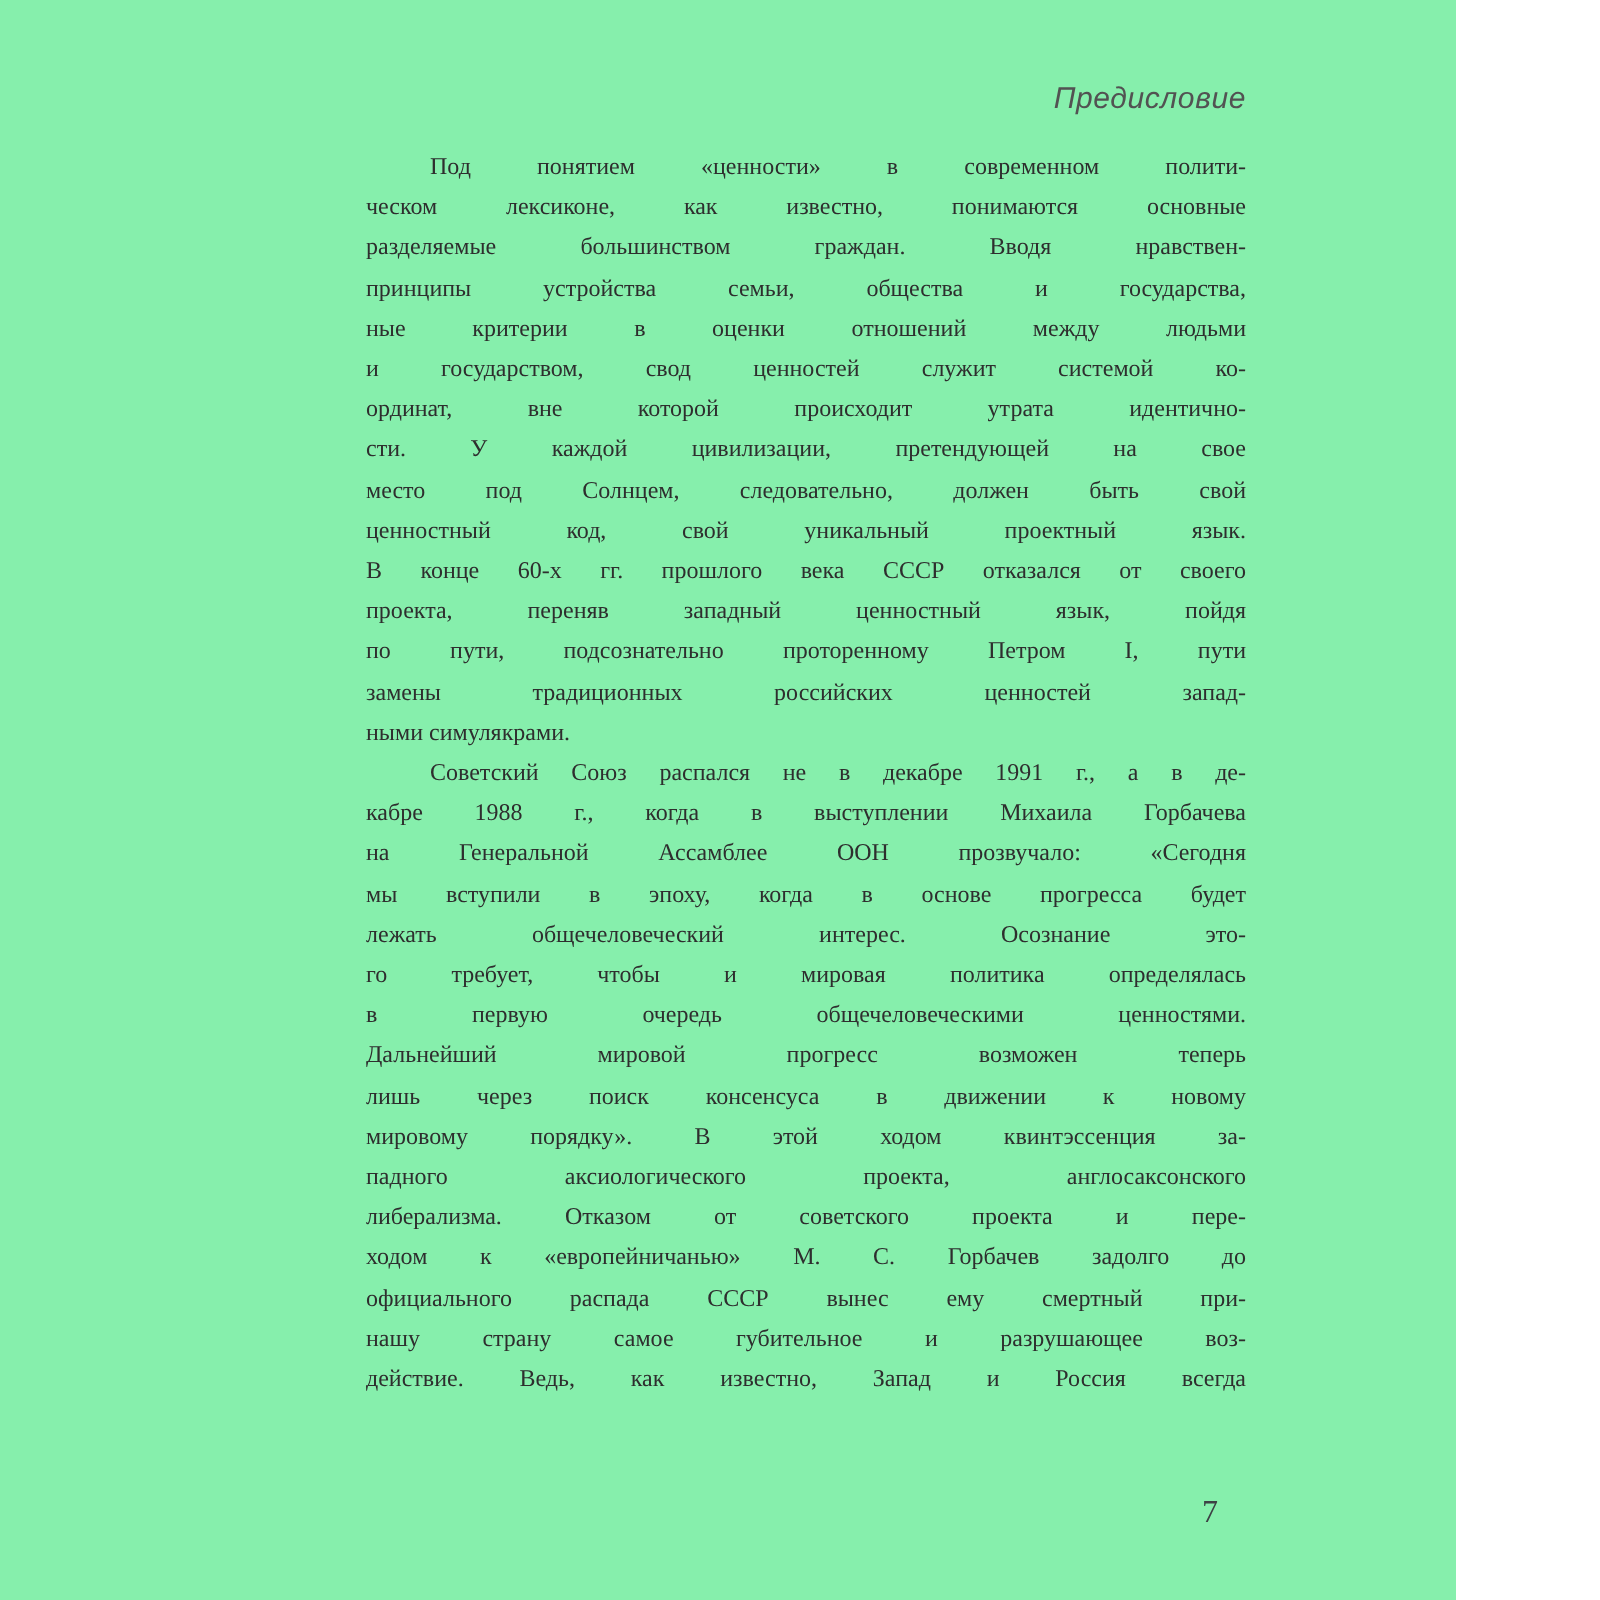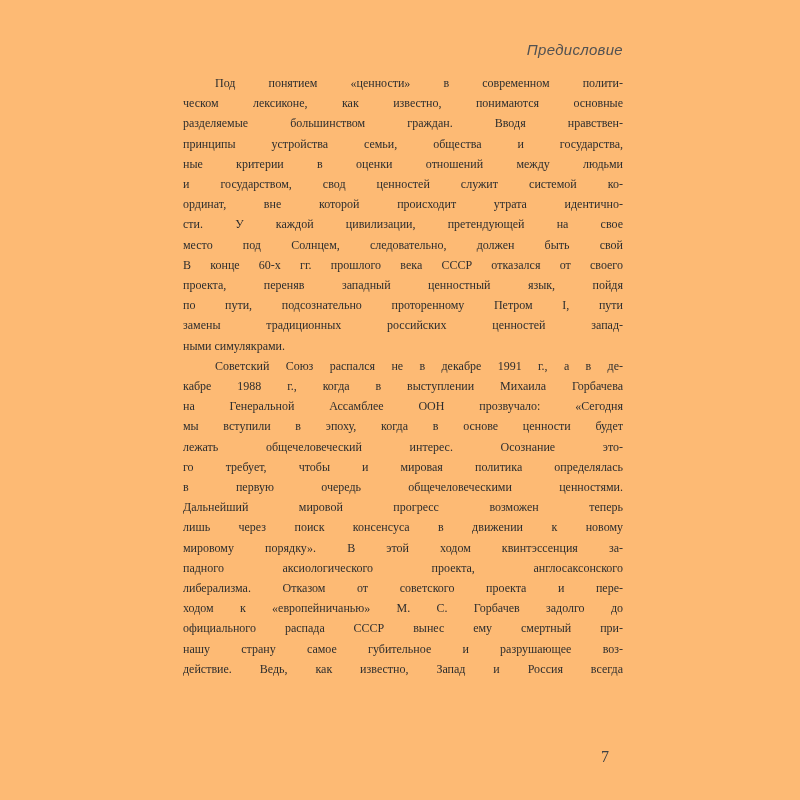--- a/index.html
+++ b/index.html
@@ -2,23 +2,23 @@
 <html><head>
 <meta charset="utf-8">
 <style>
   html, body {
     margin: 0;
     padding: 0;
     background: #ffffff;
   }
   .page {
     position: relative;
-    width: 800px;
+    width: 728px;
     height: 800px;
-    background: #fdba74;
+    background: #86efac;
     overflow: hidden;
     font-family: "Liberation Serif", "DejaVu Serif", serif;
   }
   .running-head {
     position: absolute;
     top: 41px;
     left: 183px;
     width: 440px;
     text-align: right;
     font-family: "Liberation Sans", "DejaVu Sans", sans-serif;
@@ -67,31 +67,32 @@
       <div class="paragraph">
         <div class="line">Под понятием «ценности» в современном полити-</div>
         <div class="line">ческом лексиконе, как известно, понимаются основные</div>
         <div class="line">разделяемые большинством граждан. Вводя нравствен-</div>
         <div class="line">принципы устройства семьи, общества и государства,</div>
         <div class="line">ные критерии в оценки отношений между людьми</div>
         <div class="line">и государством, свод ценностей служит системой ко-</div>
         <div class="line">ординат, вне которой происходит утрата идентично-</div>
         <div class="line">сти. У каждой цивилизации, претендующей на свое</div>
         <div class="line">место под Солнцем, следовательно, должен быть свой</div>
+        <div class="line">ценностный код, свой уникальный проектный язык.</div>
         <div class="line">В конце 60-х гг. прошлого века СССР отказался от своего</div>
         <div class="line">проекта, переняв западный ценностный язык, пойдя</div>
         <div class="line">по пути, подсознательно проторенному Петром I, пути</div>
         <div class="line">замены традиционных российских ценностей запад-</div>
         <div class="line last">ными симулякрами.</div>
       </div>
       <div class="paragraph">
         <div class="line">Советский Союз распался не в декабре 1991 г., а в де-</div>
         <div class="line">кабре 1988 г., когда в выступлении Михаила Горбачева</div>
         <div class="line">на Генеральной Ассамблее ООН прозвучало: «Сегодня</div>
-        <div class="line">мы вступили в эпоху, когда в основе ценности будет</div>
+        <div class="line">мы вступили в эпоху, когда в основе прогресса будет</div>
         <div class="line">лежать общечеловеческий интерес. Осознание это-</div>
         <div class="line">го требует, чтобы и мировая политика определялась</div>
         <div class="line">в первую очередь общечеловеческими ценностями.</div>
         <div class="line">Дальнейший мировой прогресс возможен теперь</div>
         <div class="line">лишь через поиск консенсуса в движении к новому</div>
         <div class="line">мировому порядку». В этой ходом квинтэссенция за-</div>
         <div class="line">падного аксиологического проекта, англосаксонского</div>
         <div class="line">либерализма. Отказом от советского проекта и пере-</div>
         <div class="line">ходом к «европейничанью» М. С. Горбачев задолго до</div>
         <div class="line">официального распада СССР вынес ему смертный при-</div>

